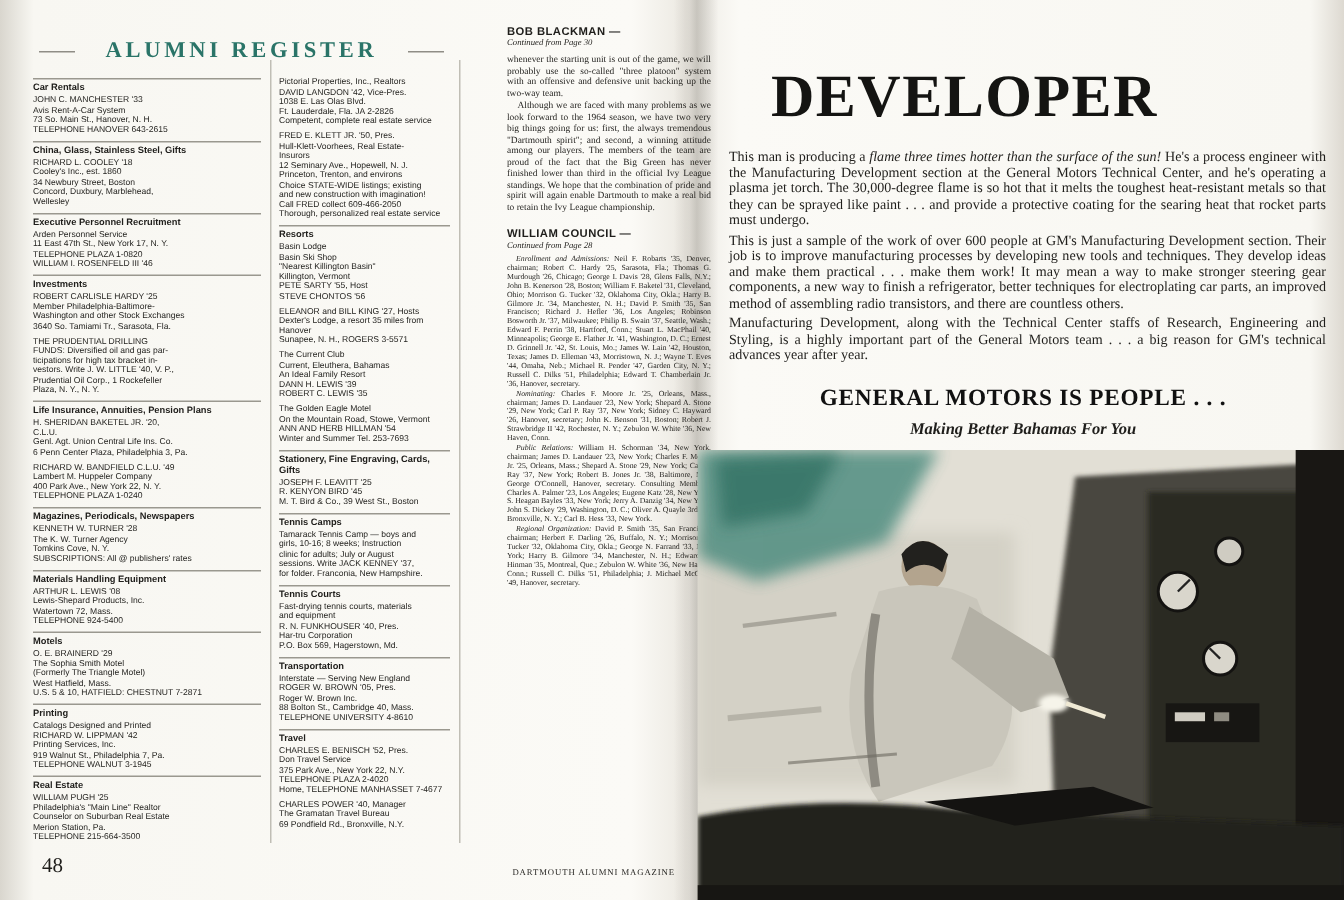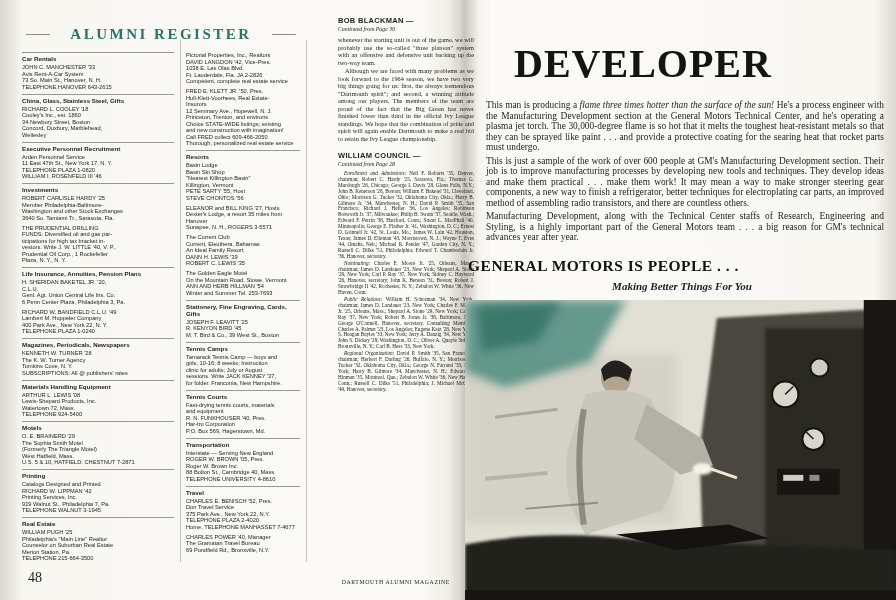--- a/index.html
+++ b/index.html
@@ -43,21 +43,21 @@
   .folio{position:absolute;left:6px;bottom:0;font-size:14px;}
   .mag-name{position:absolute;right:0;bottom:1px;font-size:5.8px;letter-spacing:.6px;}
 
   
   .page-right{position:absolute;left:468px;top:12px;width:428px;height:600px;}
   .ad-headline{position:absolute;left:46px;top:28px;font-family:"Liberation Serif",serif;
     font-weight:bold;font-size:40px;letter-spacing:1px;color:#141412;}
   .ad-body{position:absolute;left:18px;top:88px;width:398px;}
   .ad-p{font-size:9.4px;line-height:10.5px;text-align:justify;margin-bottom:3px;}
   .ital{font-style:italic;}
-  .ad-slogan{position:absolute;left:0;top:245px;width:428px;text-align:left;
+  .ad-slogan{position:absolute;left:0;top:245px;width:428px;text-align:center;
     font-weight:bold;font-size:15.5px;letter-spacing:.5px;color:#111;}
   .ad-tagline{position:absolute;left:0;top:268px;width:428px;text-align:center;
     font-weight:bold;font-style:italic;font-size:11px;}
   .ad-illo{position:absolute;left:-3px;top:288px;width:431px;height:308px;}
   .ad-illo svg{display:block;width:100%;height:100%;}
 </style>
 </head>
 <body>
 
 <div class="spread">
@@ -319,21 +319,21 @@
   <div class="gutter"></div>
 
   <div class="page-right">
     <div class="ad-headline">DEVELOPER</div>
     <div class="ad-body">
         <p class="ad-p"><span>This man is producing a </span><span class="ital">flame three times hotter than the surface of the sun!</span><span> He's a process engineer with the Manufacturing Development section at the General Motors Technical Center, and he's operating a plasma jet torch. The 30,000-degree flame is so hot that it melts the toughest heat-resistant metals so that they can be sprayed like paint . . . and provide a protective coating for the searing heat that rocket parts must undergo.</span></p>
         <p class="ad-p"><span>This is just a sample of the work of over 600 people at GM's Manufacturing Development section. Their job is to improve manufacturing processes by developing new tools and techniques. They develop ideas and make them practical . . . make them work! It may mean a way to make stronger steering gear components, a new way to finish a refrigerator, better techniques for electroplating car parts, an improved method of assembling radio transistors, and there are countless others.</span></p>
         <p class="ad-p"><span>Manufacturing Development, along with the Technical Center staffs of Research, Engineering and Styling, is a highly important part of the General Motors team . . . a big reason for GM's technical advances year after year.</span></p>
       </div>
     <div class="ad-slogan">GENERAL MOTORS IS PEOPLE . . .</div>
-    <div class="ad-tagline">Making Better Things For You</div>
+    <div class="ad-tagline">Making Better Bahamas For You</div>
 
     <div class="ad-illo">
       <svg viewBox="0 0 428 310" preserveAspectRatio="none">
         <defs>
           <filter id="soft" x="-20%" y="-20%" width="140%" height="140%">
               <feGaussianBlur stdDeviation="5"></feGaussianBlur>
             </filter>
           <filter id="soft2" x="-20%" y="-20%" width="140%" height="140%">
               <feGaussianBlur stdDeviation="1.6"></feGaussianBlur>
             </filter>

